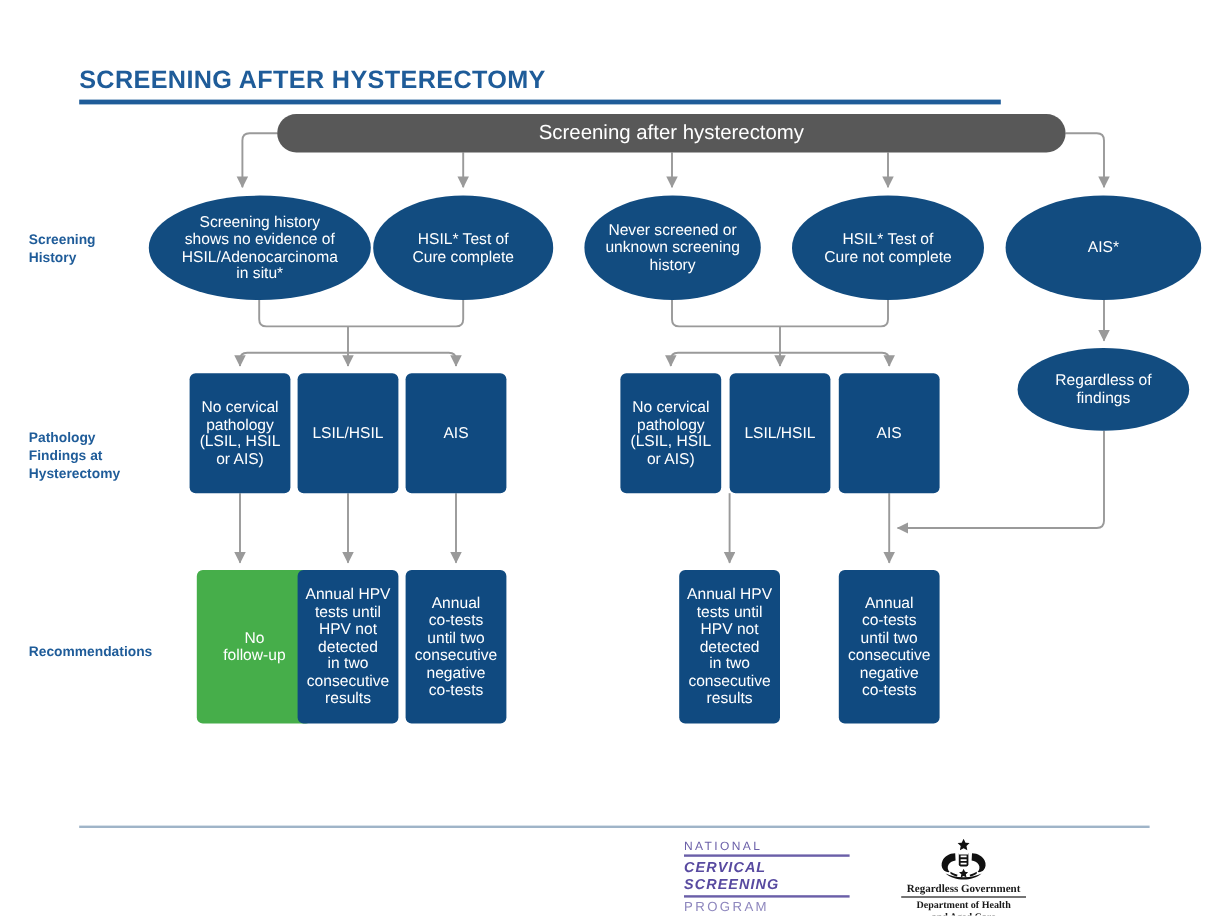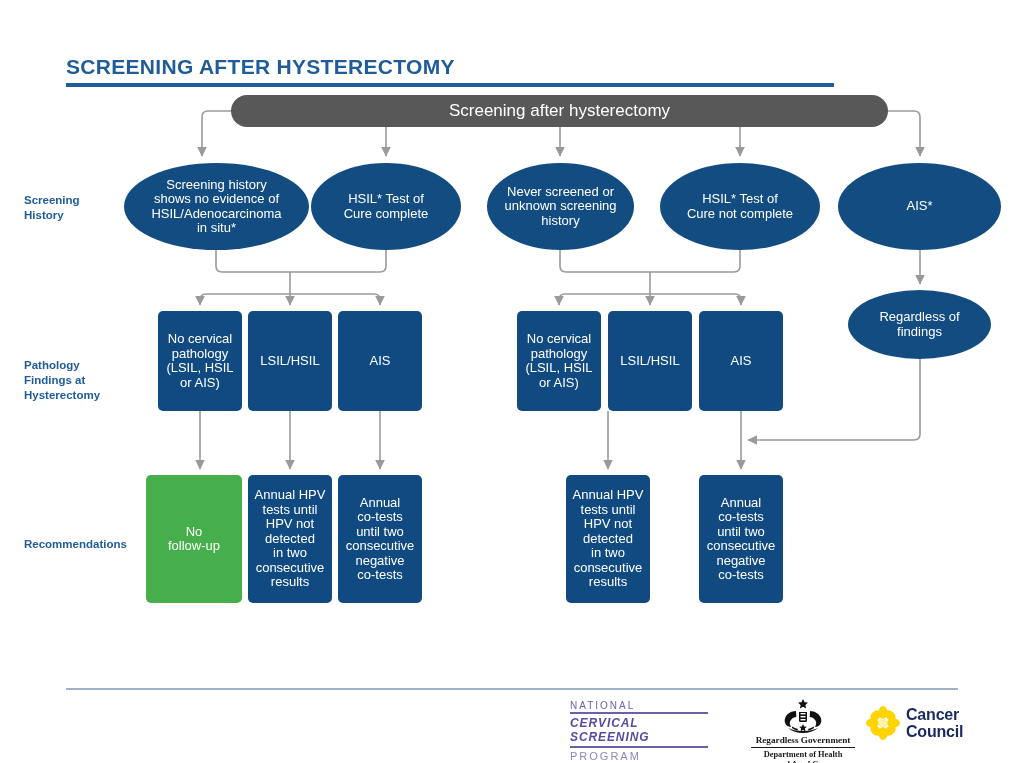--- a/index.html
+++ b/index.html
@@ -95,21 +95,21 @@
 
   
   #n-p1       { left: 158px; top: 311px; width:  84px; height: 100px; }
   #n-p2       { left: 248px; top: 311px; width:  84px; height: 100px; }
   #n-p3       { left: 338px; top: 311px; width:  84px; height: 100px; }
   #n-p4       { left: 517px; top: 311px; width:  84px; height: 100px; }
   #n-p5       { left: 608px; top: 311px; width:  84px; height: 100px; }
   #n-p6       { left: 699px; top: 311px; width:  84px; height: 100px; }
 
   
-  #n-r1       { left: 146px; top: 475px; width:  96px; height: 128px; text-align: center; }
+  #n-r1       { left: 164px; top: 475px; width:  96px; height: 128px; text-align: center; }
   #n-r2       { left: 248px; top: 475px; width:  84px; height: 128px; }
   #n-r3       { left: 338px; top: 475px; width:  84px; height: 128px; }
   #n-r4       { left: 566px; top: 475px; width:  84px; height: 128px; }
   #n-r5       { left: 699px; top: 475px; width:  84px; height: 128px; }
 
   
   #footnotes {
     position: absolute;
     left: 66px; top: 626px;
     font-size: 10.5px;
@@ -314,31 +314,14 @@
         <path d="M42 28.5 c-2 1.2-4 2-6 2.4 l0.6 1.6 c2.2-0.6 4-1.6 5.4-2.6z"></path>
         <path d="M31 26 l1.2 2.4 2.6 0.4 -1.9 1.8 0.5 2.6 -2.4-1.3 -2.4 1.3 0.5-2.6 -1.9-1.8 2.6-0.4z"></path>
       </g>
     </svg>
     <div class="gov-l1">Regardless Government</div>
     <div class="gov-rule"></div>
     <div class="gov-l2" style="white-space:pre-line">Department of Health
 and Aged Care</div>
   </div>
 
-  <div id="logo-cc">
-    <svg width="34" height="34" viewBox="0 0 34 34">
-      <g fill="#ffd400">
-        <ellipse cx="17" cy="6.5" rx="4.6" ry="6.5"></ellipse>
-        <ellipse cx="17" cy="27.5" rx="4.6" ry="6.5"></ellipse>
-        <ellipse cx="6.5" cy="17" rx="6.5" ry="4.6"></ellipse>
-        <ellipse cx="27.5" cy="17" rx="6.5" ry="4.6"></ellipse>
-        <ellipse cx="9.6" cy="9.6" rx="6" ry="4.3" transform="rotate(-45 9.6 9.6)"></ellipse>
-        <ellipse cx="24.4" cy="24.4" rx="6" ry="4.3" transform="rotate(-45 24.4 24.4)"></ellipse>
-        <ellipse cx="24.4" cy="9.6" rx="6" ry="4.3" transform="rotate(45 24.4 9.6)"></ellipse>
-        <ellipse cx="9.6" cy="24.4" rx="6" ry="4.3" transform="rotate(45 9.6 24.4)"></ellipse>
-      </g>
-      <circle cx="17" cy="17" r="4.6" fill="#fff3a8"></circle>
-    </svg>
-    <div id="cc-text" style="white-space:pre-line">Cancer
-Council</div>
-  </div>
 
 </div>
 
 </body></html>

